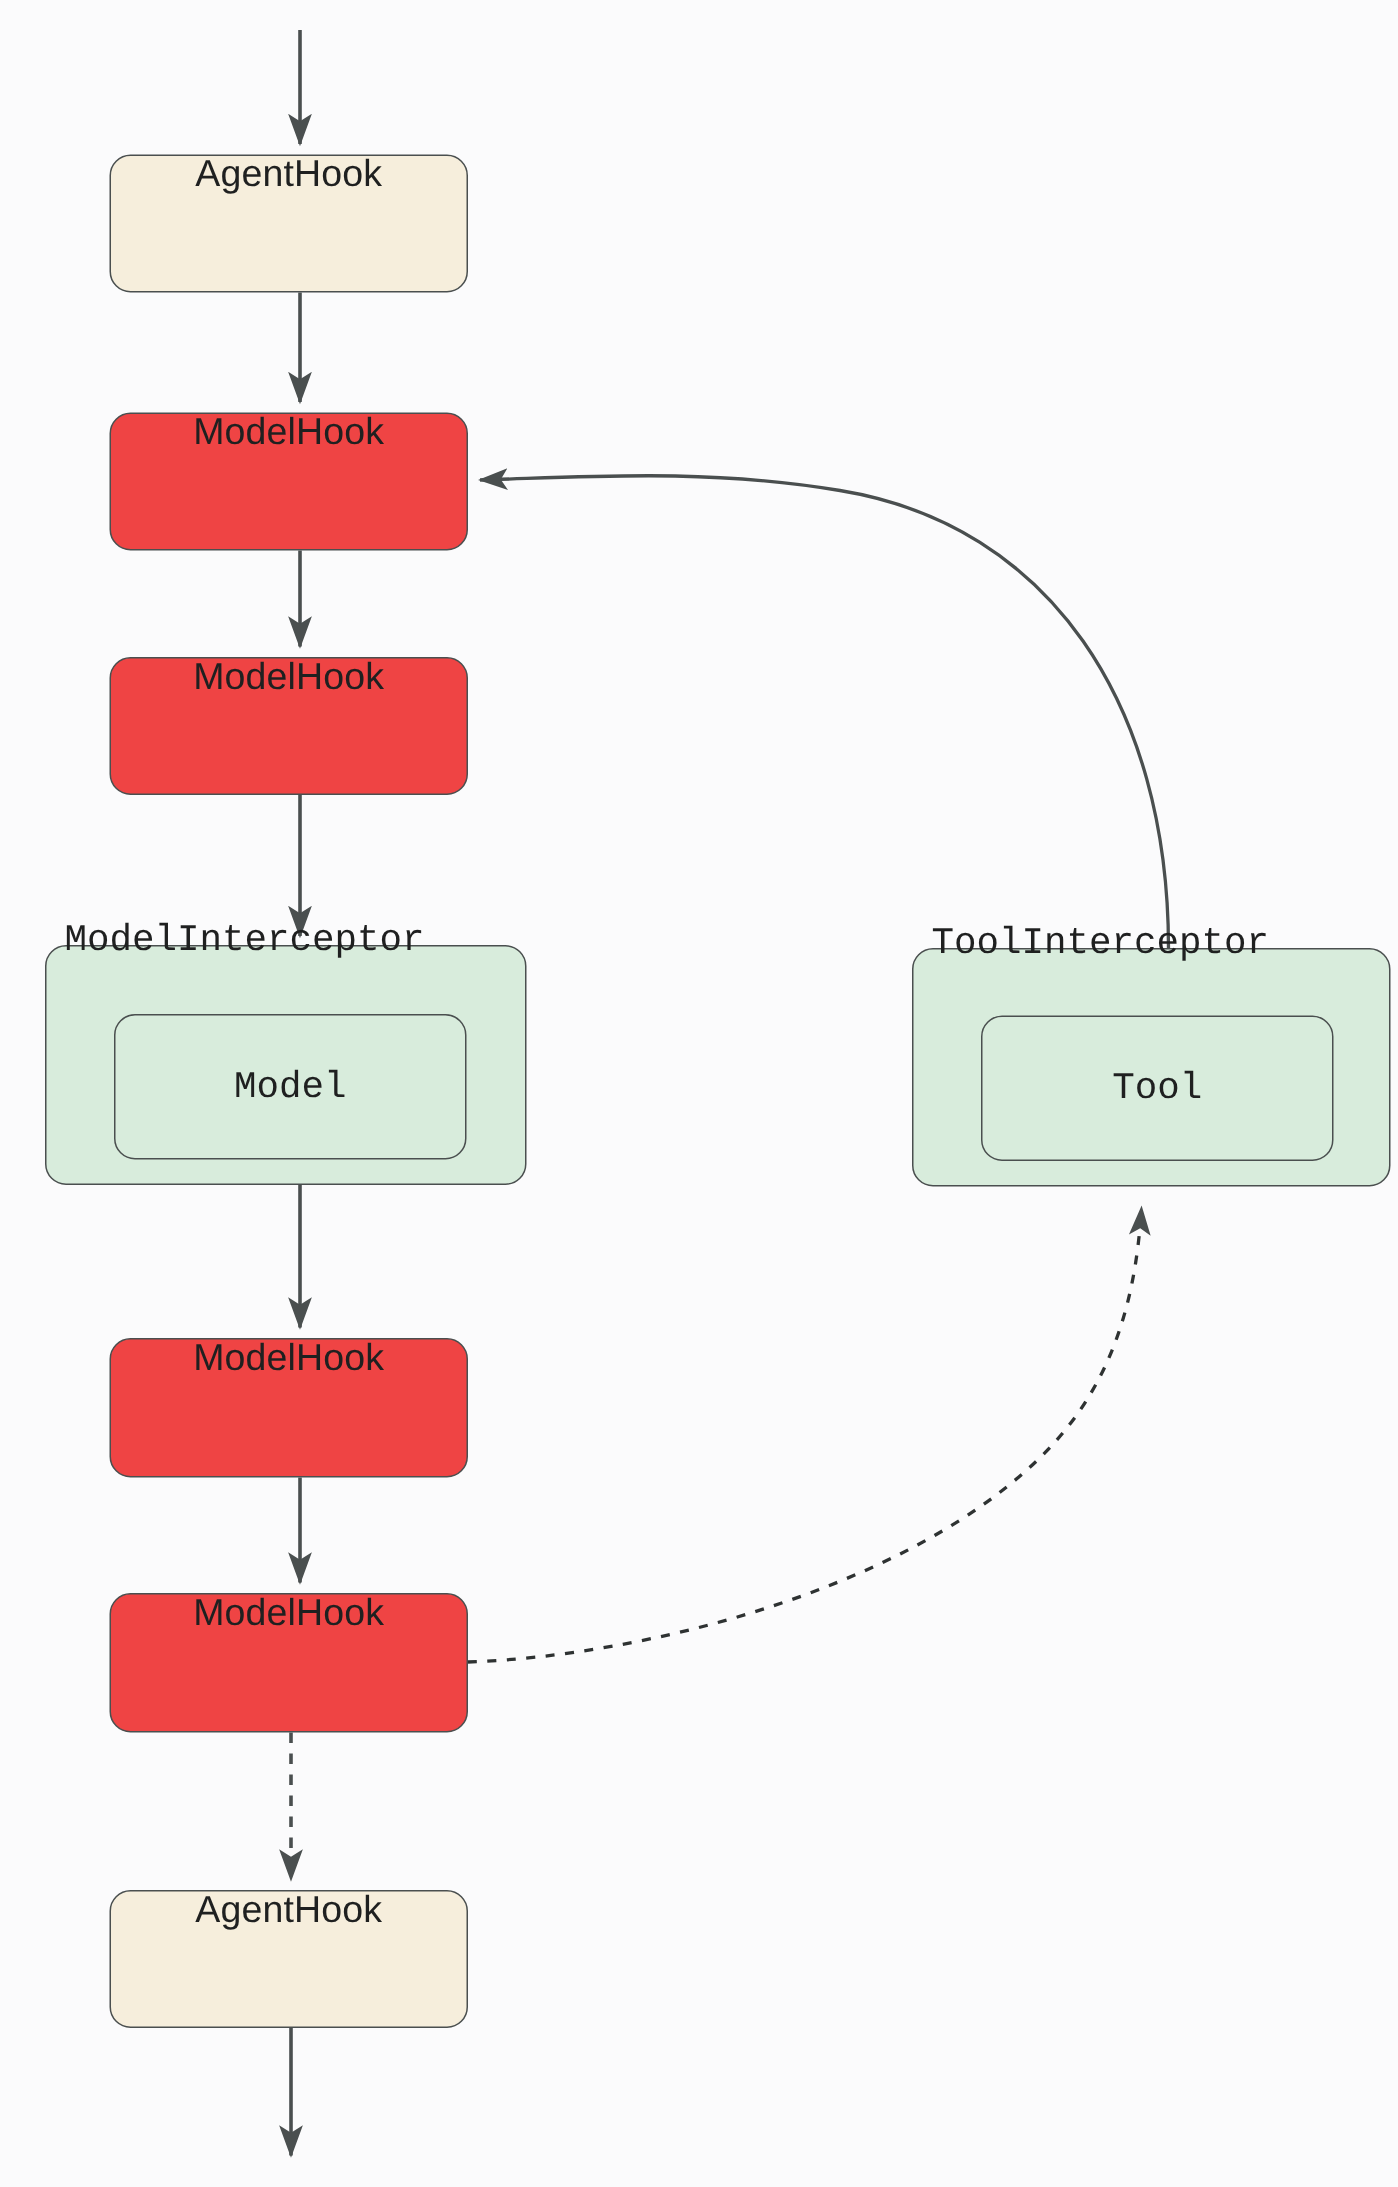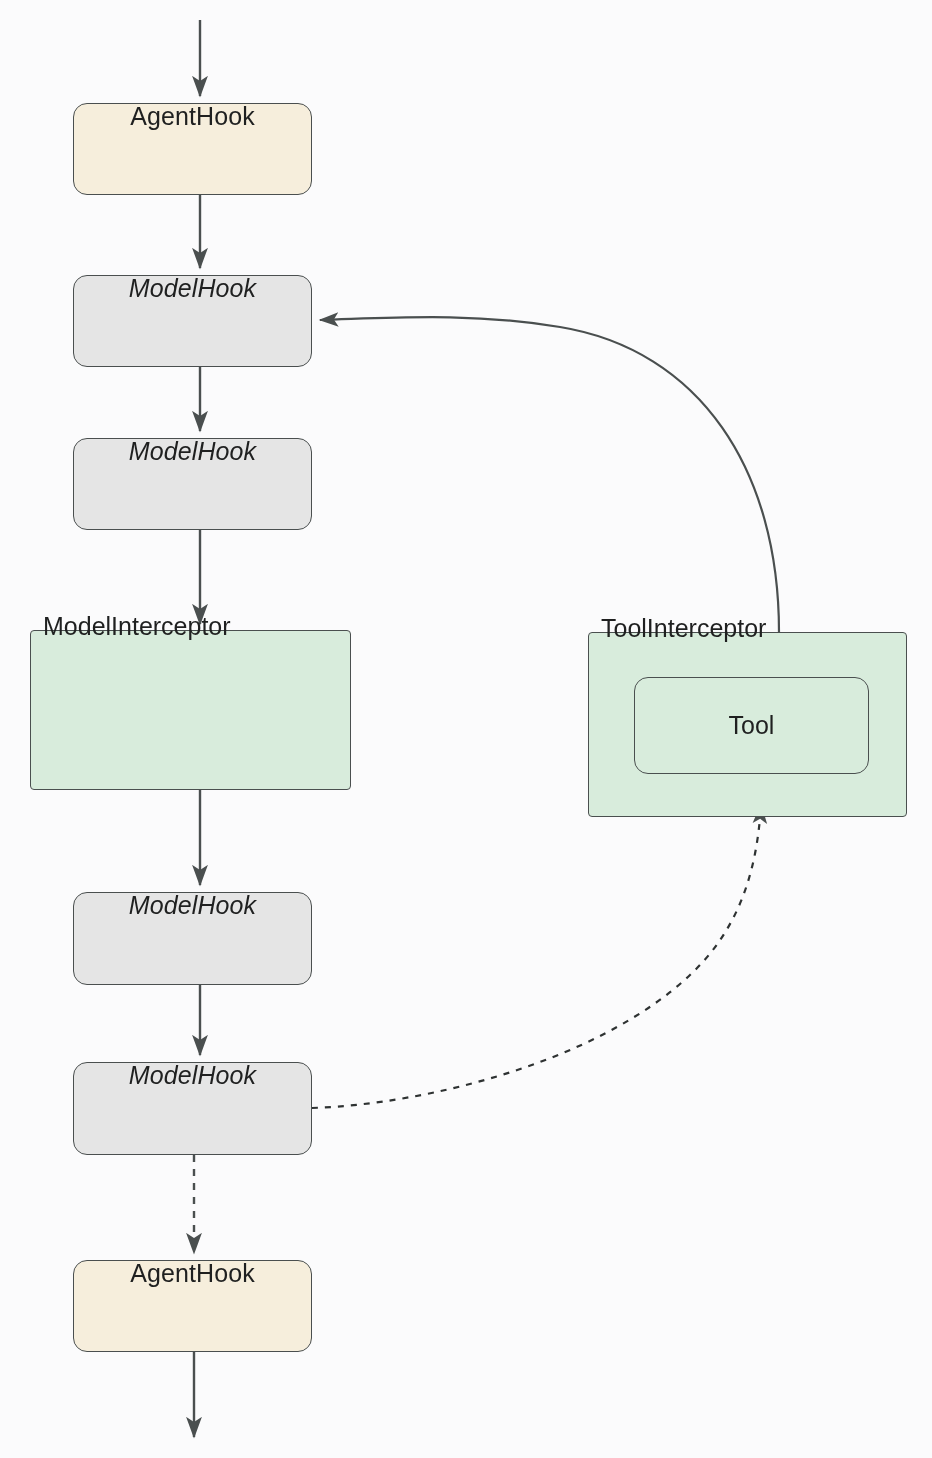--- a/index.html
+++ b/index.html
@@ -35,30 +35,30 @@
     color: #1f2020;
     font-size: 25px;
     line-height: 1;
     letter-spacing: 0.1px;
     white-space: nowrap;
   }
   .node.agent-hook {
     background: #f6eedc;
   }
   .node.model-hook {
-    background: #e5e5e5;
-    font-style: italic;
+    background: #ef4444;
   }
   
   .subgraph {
     position: absolute;
     box-sizing: border-box;
     background: #d8ecdc;
     border: 1.6px solid #4a4f4f;
-    border-radius: 4px;
+    border-radius: 14px;
+    font-family: Liberation Mono, monospace;
   }
   .subgraph-label {
     position: absolute;
     top: -17px;
     left: 12px;
     color: #1f2020;
     font-size: 25px;
     line-height: 1;
     white-space: nowrap;
   }
@@ -117,23 +117,26 @@
   <div class="node model-hook" style="left:73px; top:275px; width:239px; height:92px;">
     <span>ModelHook</span>
   </div>
 
   <div class="node model-hook" style="left:73px; top:438px; width:239px; height:92px;">
     <span>ModelHook</span>
   </div>
 
   <div class="subgraph" style="left:30px; top:630px; width:321px; height:160px;">
     <span class="subgraph-label">ModelInterceptor</span>
+    <div class="inner-node" style="left:45px; top:45px; width:235px; height:97px;">
+      <span>Model</span>
+    </div>
   </div>
 
-  <div class="subgraph" style="left:588px; top:632px; width:319px; height:185px;">
+  <div class="subgraph" style="left:608px; top:632px; width:319px; height:159px;">
     <span class="subgraph-label">ToolInterceptor</span>
     <div class="inner-node" style="left:45px; top:44px; width:235px; height:97px;justify-content:center;">
       <span>Tool</span>
     </div>
   </div>
 
   <div class="node model-hook" style="left:73px; top:892px; width:239px; height:93px;">
     <span>ModelHook</span>
   </div>
 

